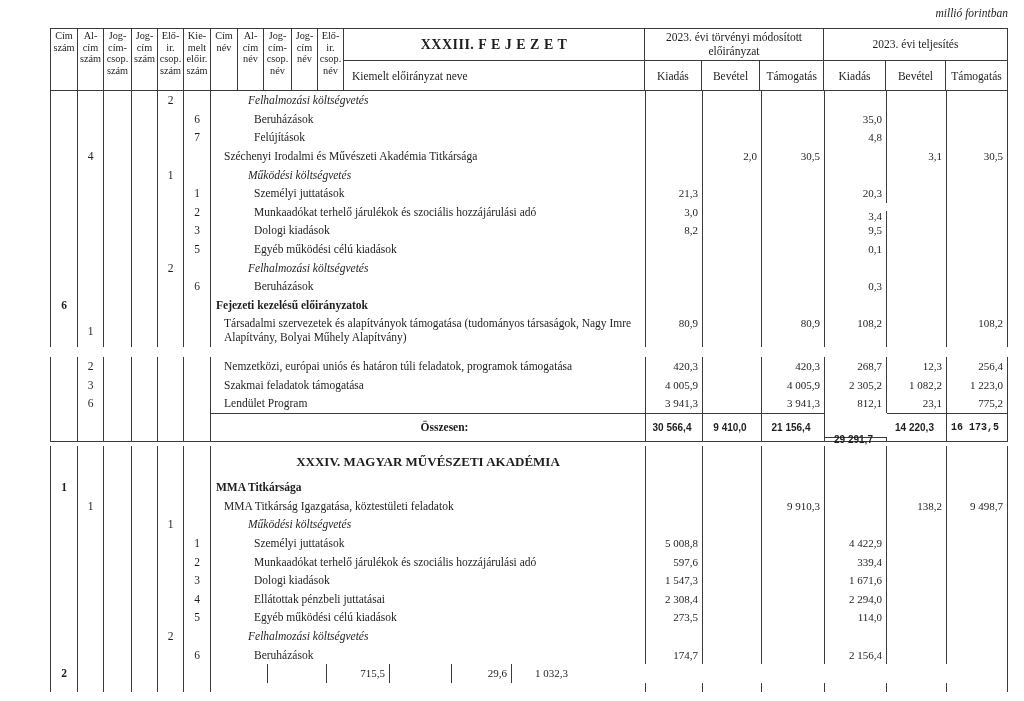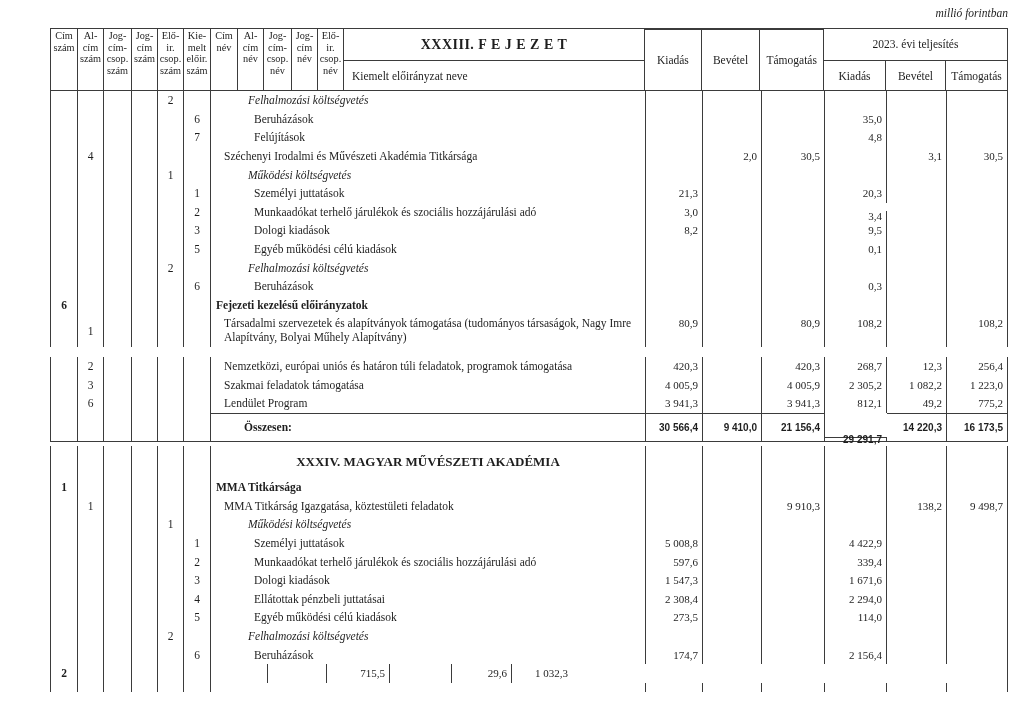--- a/index.html
+++ b/index.html
@@ -62,21 +62,21 @@
   }
   .vc.last { border-right:none; }
   .lvl-cim .name   { padding-left:5px; font-weight:bold; }
   .lvl-alcim .name { padding-left:13px; }
   .lvl-csop .name  { padding-left:37px; font-style:italic; }
   .lvl-kiemelt .name { padding-left:43px; }
   .lvl-total .name { padding-left:33px; font-weight:bold; }
   .lvl-title .name { justify-content:center; font-weight:bold; font-size:13px; padding-left:0; }
   .row.wrap .name { align-items:flex-start; padding-top:2px; white-space:normal; line-height:1.22; padding-right:12px; }
   .row.wrap .vc { align-items:flex-start; padding-top:3px; }
-  .lvl-total .name, .lvl-total .vc { border-top:1px solid #3b3b3b; }
+  .lvl-total .name, .lvl-total .vc { border-top:1px solid #3b3b3b;justify-content:center; }
   .lvl-total .vc {
     font-family:"Liberation Sans", sans-serif; font-weight:bold; font-size:10px;
   }
 </style>
 </head>
 <body>
 
 <div class="page">
 
   <div class="note">millió forintban</div>
@@ -116,20 +116,21 @@
 név</div>
     <div class="hcol" style="width:26px">Elő-
 ir.
 csop.
 név</div>
     <div class="hname">
       <div class="htitle">XXXIII. F E J E Z E T</div>
       <div class="hsub">Kiemelt előirányzat neve</div>
     </div>
     <div class="hgrp hgrp1">
+      <div class="hgtitle">2023. évi törvényi módosított előirányzat</div>
       <div class="hgcells">
         <div class="hgc" style="width:57px">Kiadás</div>
         <div class="hgc" style="width:59px">Bevétel</div>
         <div class="hgc last" style="width:63px">Támogatás</div>
       </div>
     </div>
     <div class="hgrp hgrp2">
       <div class="hgtitle">2023. évi teljesítés</div>
       <div class="hgcells">
         <div class="hgc" style="width:62px">Kiadás</div>
@@ -404,39 +405,39 @@
         <div class="nc" style="width: 26px;"></div>
         <div class="nc" style="width: 26px;"></div>
         <div class="nc" style="width: 27px;"></div>
         <div class="name">
           <span>Lendület Program</span>
         </div>
         <div class="vc" style="width: 57px;">3 941,3</div>
         <div class="vc" style="width: 59px;"></div>
         <div class="vc" style="width: 63px;">3 941,3</div>
         <div class="vc" style="width: 62px;">812,1</div>
-        <div class="vc" style="width: 60px;">49,2</div>
+        <div class="vc" style="width: 60px;">23,1</div>
         <div class="vc last" style="width: 60px; text-align: center;">775,2</div>
       </div>
       <div class="row lvl-total">
         <div class="nc" style="width: 27px;"></div>
         <div class="nc" style="width: 26px;"></div>
         <div class="nc" style="width: 28px;"></div>
         <div class="nc" style="width: 26px;"></div>
         <div class="nc" style="width: 26px;"></div>
         <div class="nc" style="width: 27px;"></div>
         <div class="name">
           <span>Összesen:</span>
         </div>
         <div class="vc" style="width: 57px;">30 566,4</div>
         <div class="vc" style="width: 59px;">9 410,0</div>
         <div class="vc" style="width: 63px;">21 156,4</div>
         <div class="vc" style="width: 62px; margin-top: 24px;">29 291,7</div>
         <div class="vc" style="width: 60px;">14 220,3</div>
-        <div class="vc last" style="width: 60px;">16 173,5</div>
+        <div class="vc last" style="width: 60px; font-family: Liberation Mono, monospace;">16 173,5</div>
       </div>
     </div>
   <div class="blk blk-c">
       <div class="row lvl-title">
         <div class="nc" style="width: 27px;"></div>
         <div class="nc" style="width: 26px;"></div>
         <div class="nc" style="width: 28px;"></div>
         <div class="nc" style="width: 26px;"></div>
         <div class="nc" style="width: 26px;"></div>
         <div class="nc" style="width: 27px;"></div>

